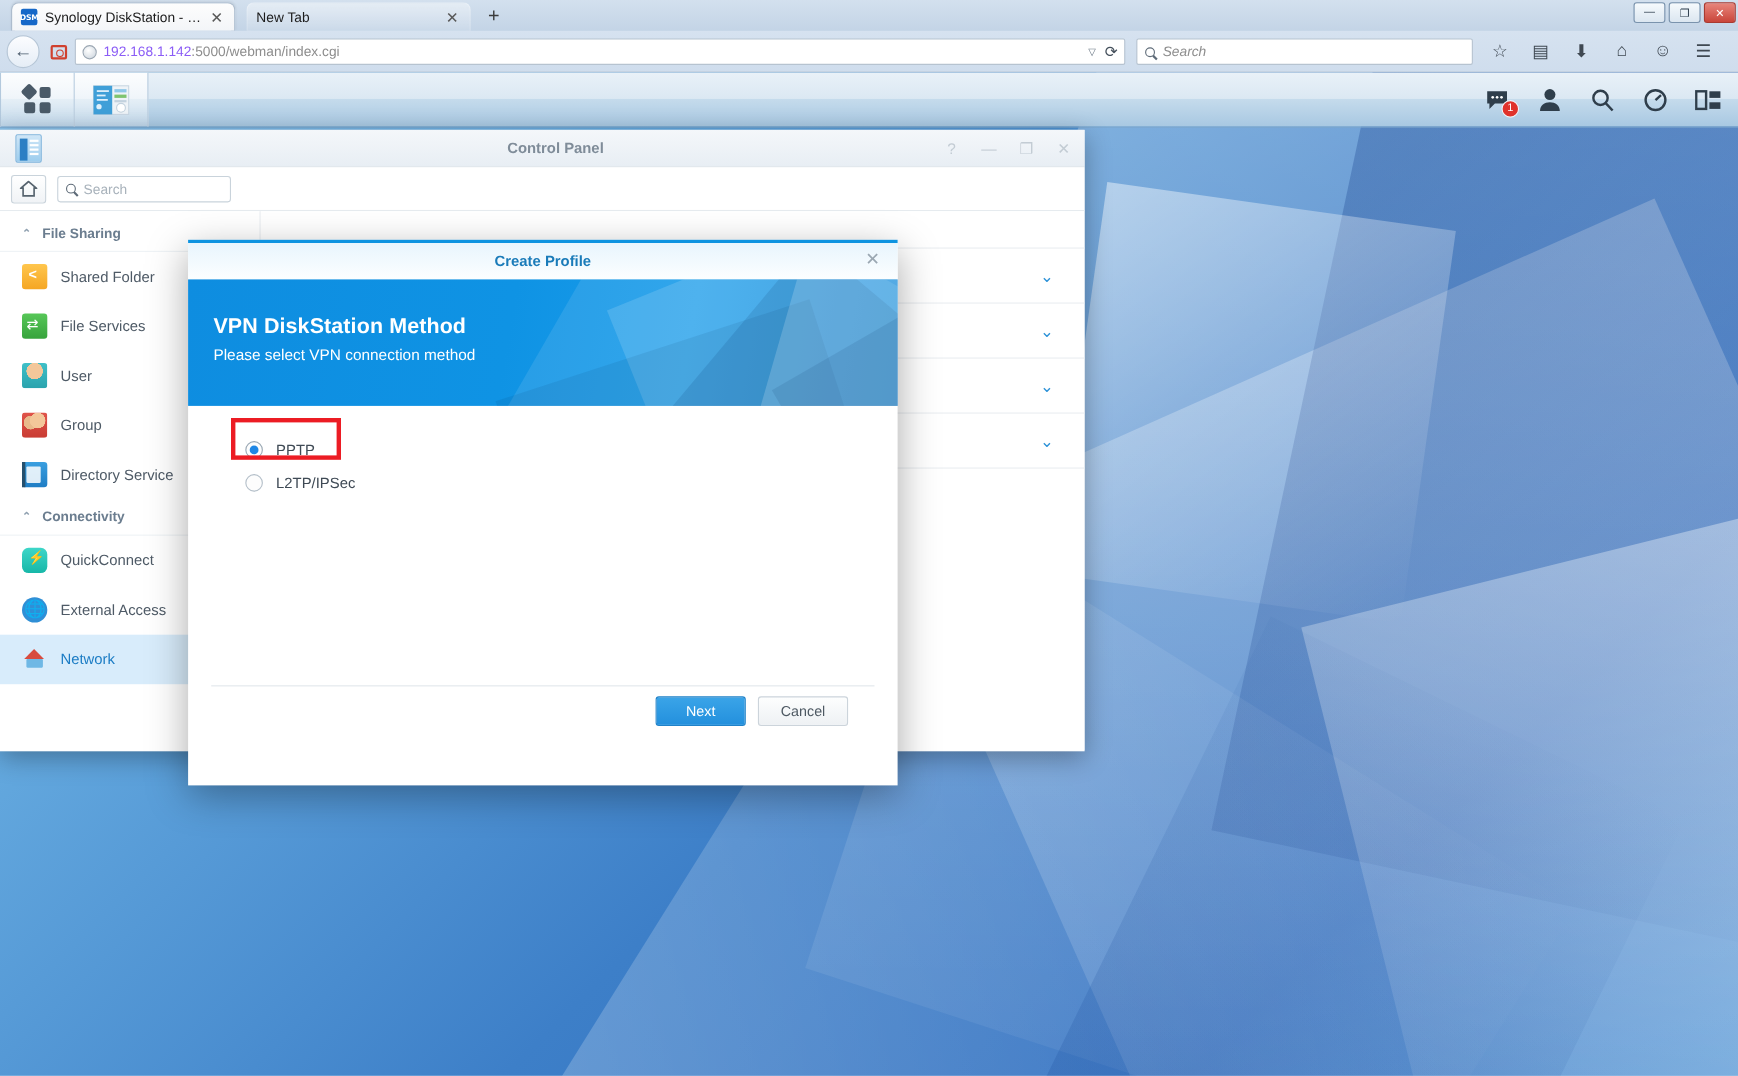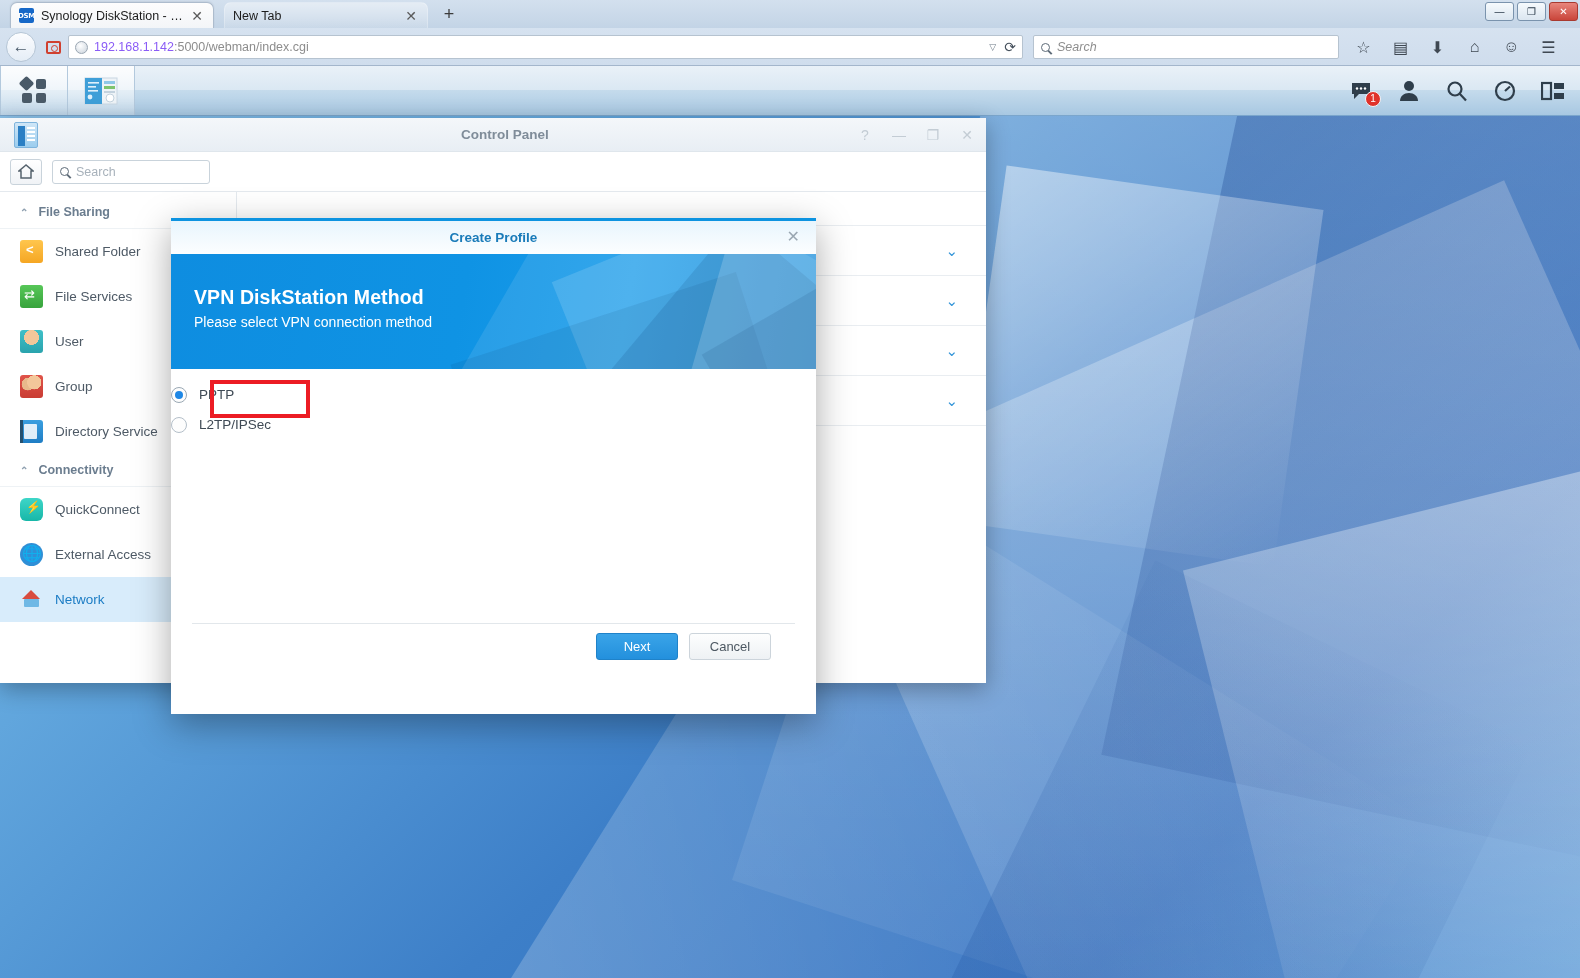--- a/index.html
+++ b/index.html
@@ -280,22 +280,22 @@
   .b3 { left: 470px; top: 10px; width: 220px; height: 220px; background: rgba(0,40,90,.12); transform: rotate(40deg); }
   .b4 { left: 300px; top: 60px; width: 300px; height: 180px; background: rgba(0,40,90,.09); transform: rotate(-18deg); }
   .b5 { left: 540px; top: -40px; width: 180px; height: 200px; background: rgba(255,255,255,.18); transform: rotate(16deg); }
   .b6 { left: 560px; top: 50px; width: 160px; height: 160px; background: rgba(0,40,90,.10); transform: rotate(-30deg); }
   #dlg-banner-text { position: absolute; left: 23px; top: 32px; color: #fff; }
   #dlg-h1 { font-size: 19.5px; font-weight: bold; letter-spacing: .1px; }
   #dlg-h2 { font-size: 14px; margin-top: 5px; font-weight: normal; }
 
   #dlg-content { position: relative; height: 300px; padding: 18px 0 0 0; }
   .radio-row {
-    display: flex; align-items: flex-start; gap: 12px; height: 30px;
-    cursor: pointer;
+    display: flex; align-items: flex-end; gap: 12px; height: 30px;
+    padding-left: 52px; cursor: pointer;
   }
   .radio {
     width: 16px; height: 16px; flex: 0 0 16px; border-radius: 50%;
     border: 1px solid #b4bfc9; background: #fdfdfd; position: relative;
   }
   .radio.checked { border-color: #9aa8b4; }
   .radio.checked:after {
     content: ""; position: absolute; left: 3px; top: 3px;
     width: 8px; height: 8px; border-radius: 50%; background: #1e87e5;
   }

